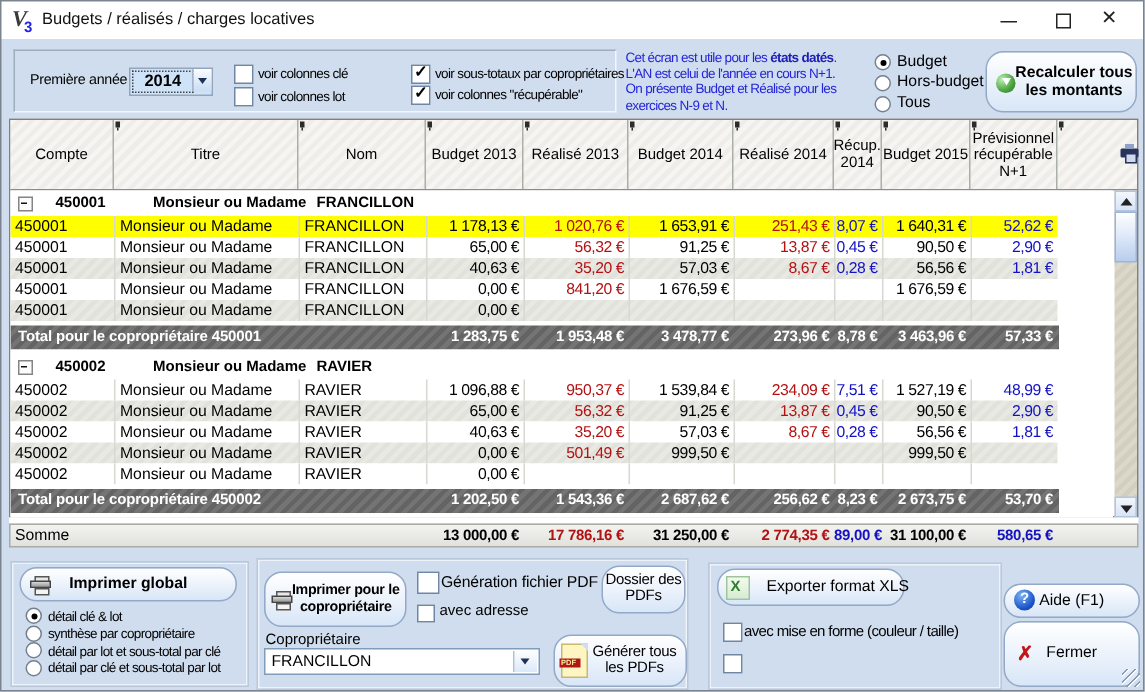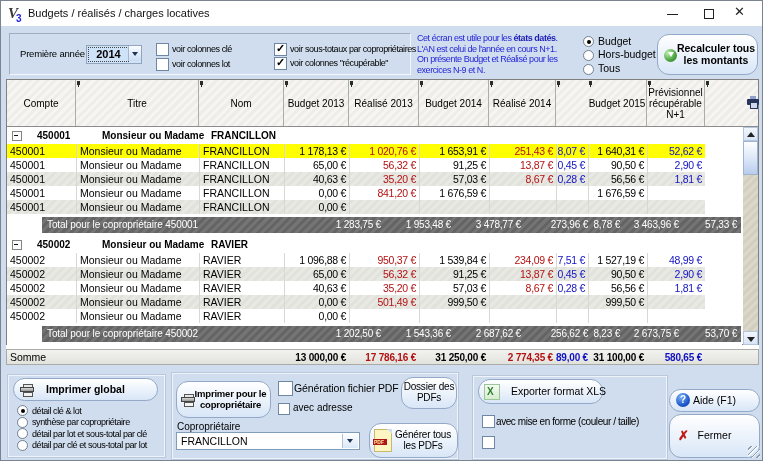--- a/index.html
+++ b/index.html
@@ -65,22 +65,22 @@
   .trow .cell.txt{padding-left:3px;}
   .trow .cell.num{text-align:right;padding-right:3px;letter-spacing:-0.3px;}
   .row-even{background:#ffffff;}
   .row-odd{background:repeating-linear-gradient(135deg,#e9e9e4 0 3px,#e2e2dd 3px 6px);}
   .row-sel{background:#ffff00;}
   .grouphdr{position:relative;width:735px;height:17px;background:#fff;font-weight:bold;font-size:10px;line-height:17px;}
   .grouphdr span{position:absolute;white-space:nowrap;}
   .minusbox{position:absolute;left:5px;top:4px;width:8px;height:8px;border:1px solid #848484;background:#fcfcfc;}
   .minusbox:after{content:"";position:absolute;left:1px;top:3px;width:4px;height:1px;background:#111;}
   .gaprow{position:relative;width:735px;height:3px;background:#fff;}
-  .totalrow{position:relative;width:699px;height:16px;color:#fff;font-weight:normal;font-size:10px;line-height:16px;
-            background:repeating-linear-gradient(135deg,#646464 0 3px,#747474 3px 6px);margin-left:35px;}
+  .totalrow{position:relative;width:699px;height:16px;color:#fff;font-weight:bold;font-size:10px;line-height:16px;
+            background:repeating-linear-gradient(135deg,#646464 0 3px,#747474 3px 6px);}
   .totalrow .tlabel{position:absolute;left:5px;top:0;white-space:nowrap;letter-spacing:-0.1px;}
   .totalrow .cell{position:absolute;top:0;height:16px;text-align:right;padding-right:3px;box-sizing:border-box;white-space:nowrap;letter-spacing:-0.2px;}
   
   .vscroll{position:absolute;left:736px;top:47px;width:15px;height:218px;background:repeating-linear-gradient(135deg,#dbd7c9 0 3px,#d3cfc0 3px 6px);}
   .sbtn{position:absolute;left:0;width:15px;height:14px;background:linear-gradient(#f2f7fd,#d7e4f6);border:1px solid #b3c4dd;box-sizing:border-box;}
   .sbtn .up{position:absolute;left:3px;top:4px;width:0;height:0;border-left:4px solid transparent;border-right:4px solid transparent;border-bottom:5px solid #222;}
   .sbtn .dn{position:absolute;left:3px;top:5px;width:0;height:0;border-left:4px solid transparent;border-right:4px solid transparent;border-top:5px solid #222;}
   .sthumb{position:absolute;left:0;top:14px;width:15px;height:34px;background:linear-gradient(#fdfeff,#dde8f8 50%,#b9cdec);border:1px solid #9fb4d2;box-sizing:border-box;}
   
   .somme{position:absolute;left:5px;top:348px;width:753px;height:16px;background:linear-gradient(#f2f2ef,#e2e2dd);
@@ -199,20 +199,21 @@
         <div class="hcell" style="left: 192px; width: 85px;">Nom</div>
         <span class="pin" style="left: 278px;"></span>
         <div class="hcell" style="left: 277px; width: 65px;">Budget 2013</div>
         <span class="pin" style="left: 343px;"></span>
         <div class="hcell" style="left: 342px; width: 70px;">Réalisé 2013</div>
         <span class="pin" style="left: 413px;"></span>
         <div class="hcell" style="left: 412px; width: 70px;">Budget 2014</div>
         <span class="pin" style="left: 483px;"></span>
         <div class="hcell" style="left: 482px; width: 67px;">Réalisé 2014</div>
         <span class="pin" style="left: 550px;"></span>
+        <div class="hcell" style="left: 549px; width: 32px;">Récup. 2014</div>
         <span class="pin" style="left: 582px;"></span>
         <div class="hcell" style="left: 581px; width: 59px;">Budget 2015</div>
         <span class="pin" style="left: 641px;"></span>
         <div class="hcell" style="left: 640px; width: 58px; font-size: 10px;">Prévisionnel récupérable N+1</div>
         <span class="pin" style="left: 699px;"></span>
       </div>
     <div class="hprint">
         <span class="pbody"></span>
         <span class="ppaper"></span>
         <span class="pout"></span>

